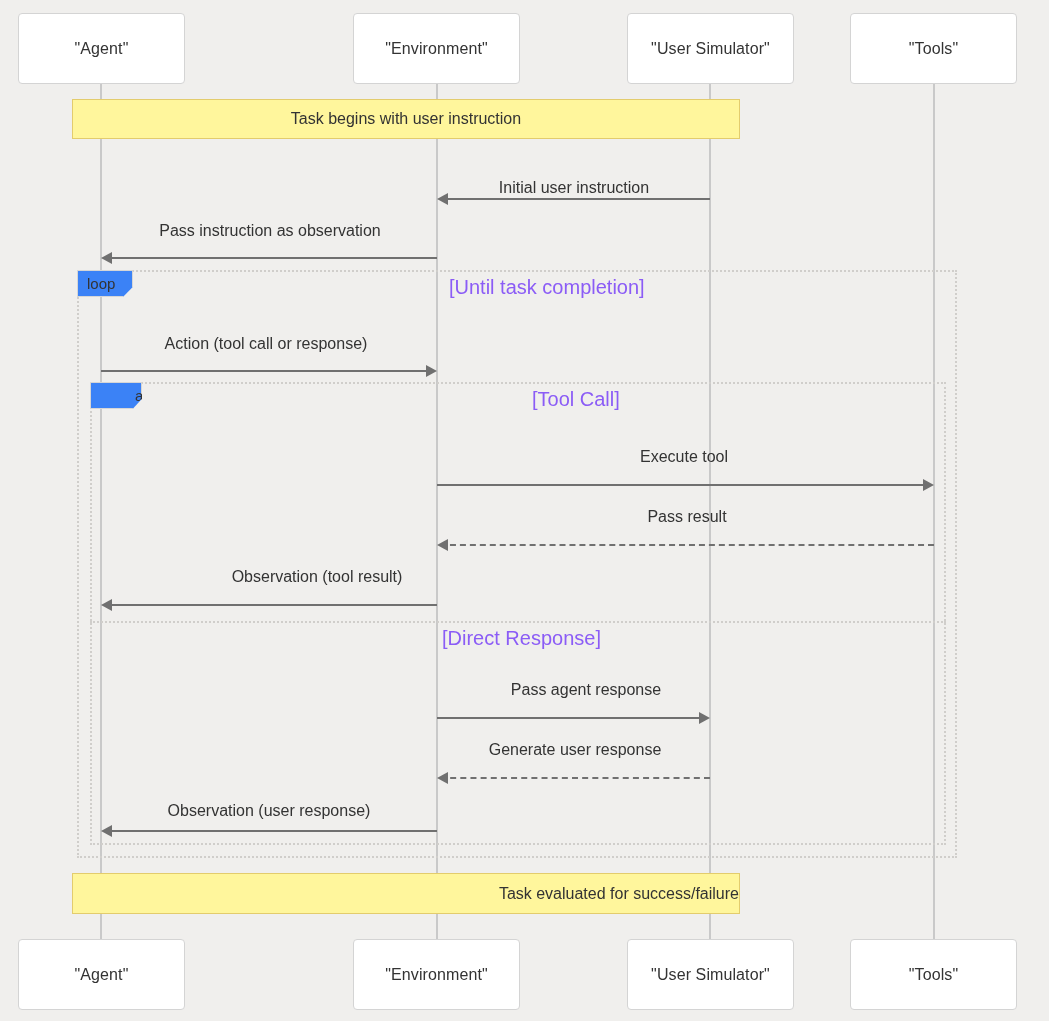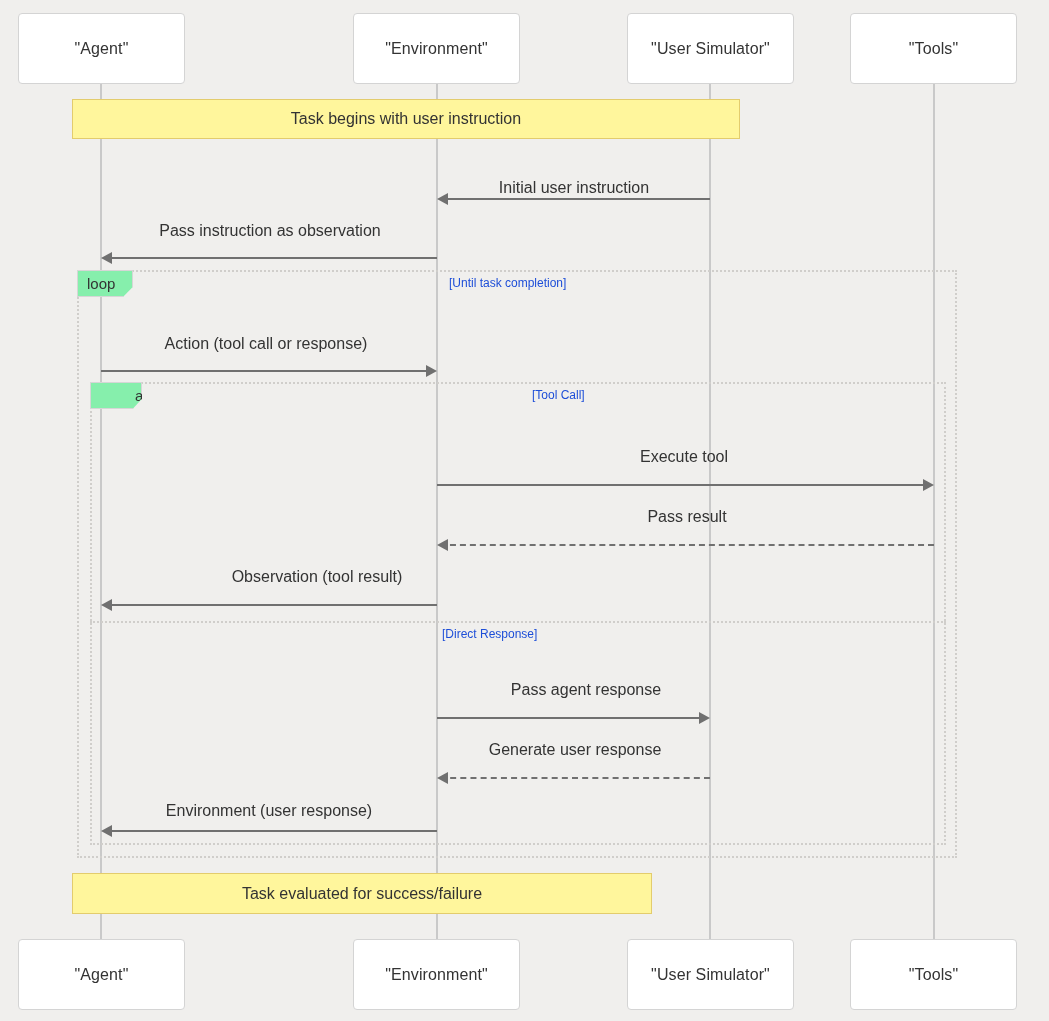--- a/index.html
+++ b/index.html
@@ -64,34 +64,34 @@
     pointer-events: none;
   }
   .fragment-divider {
     position: absolute;
     border-top: 2px dotted #d0cecb;
     height: 0;
   }
   .fragment-tab {
     position: absolute;
     box-sizing: border-box;
-    background: #86efac;
+    background: #3b82f6;
     border: 1px solid #d6d6d6;
     font-size: 15px;
     color: #333333;
     display: flex;
     align-items: center;
     padding-left: 9px;
     -webkit-clip-path: polygon(0 0, 100% 0, 100% 62%, 82% 100%, 0 100%);
     clip-path: polygon(0 0, 100% 0, 100% 62%, 82% 100%, 0 100%);
   }
   .fragment-label {
     position: absolute;
-    font-size: 12px;
-    color: #1d4ed8;
+    font-size: 20px;
+    color: #8b5cf6;
     white-space: nowrap;
   }
 
   
   .msg-line {
     position: absolute;
     height: 0;
     border-top: 2px solid #707070;
   }
   .msg-line.dashed {
@@ -183,25 +183,25 @@
   <div class="fragment-label" style="left:442px; top:627px;">[Direct Response]</div>
 
   <div class="msg-label" style="left:586px; top:681px;">Pass agent response</div>
   <div class="msg-line" style="left:437px; top:717px; width:262px;"></div>
   <div class="arrow-head right" style="left:699px; top:712px;"></div>
 
   <div class="msg-label" style="left:575px; top:741px;">Generate user response</div>
   <div class="msg-line dashed" style="left:440px; top:777px; width:270px;"></div>
   <div class="arrow-head left" style="left:437px; top:772px;"></div>
 
-  <div class="msg-label" style="left:269px; top:802px;">Environment (user response)</div>
+  <div class="msg-label" style="left:269px; top:802px;">Observation (user response)</div>
   <div class="msg-line" style="left:104px; top:830px; width:333px;"></div>
   <div class="arrow-head left" style="left:101px; top:825px;"></div>
 
-  <div class="note" style="left:72px; top:873px; width:580px; height:41px;">
+  <div class="note" style="left:72px; top:873px; width:668px; height:41px;justify-content:flex-end;">
     <span>Task evaluated for success/failure</span>
   </div>
 
   <div class="actor-box" style="left:18px;  top:939px; width:167px; height:71px;">
     <span>"Agent"</span>
   </div>
   <div class="actor-box" style="left:353px; top:939px; width:167px; height:71px;">
     <span>"Environment"</span>
   </div>
   <div class="actor-box" style="left:627px; top:939px; width:167px; height:71px;">

